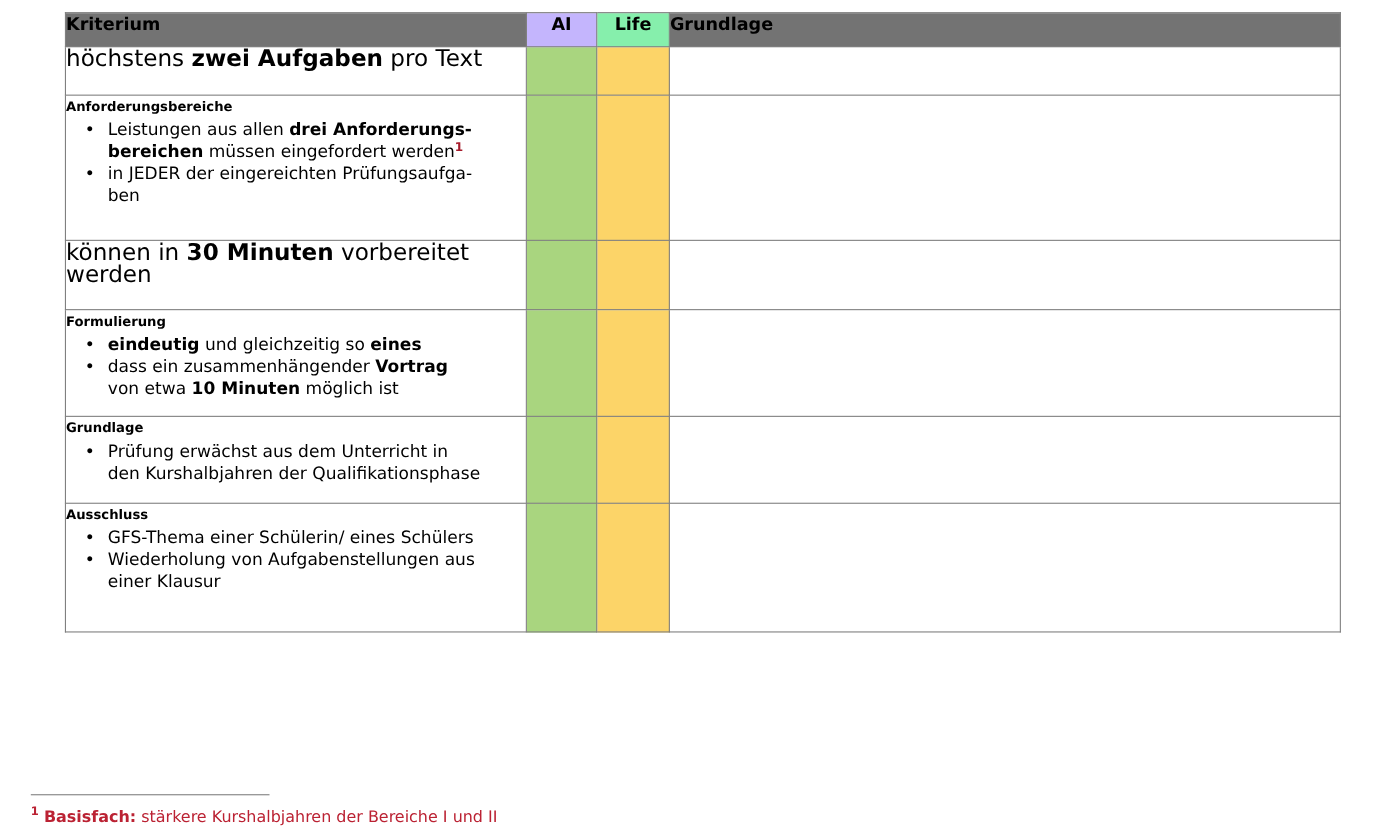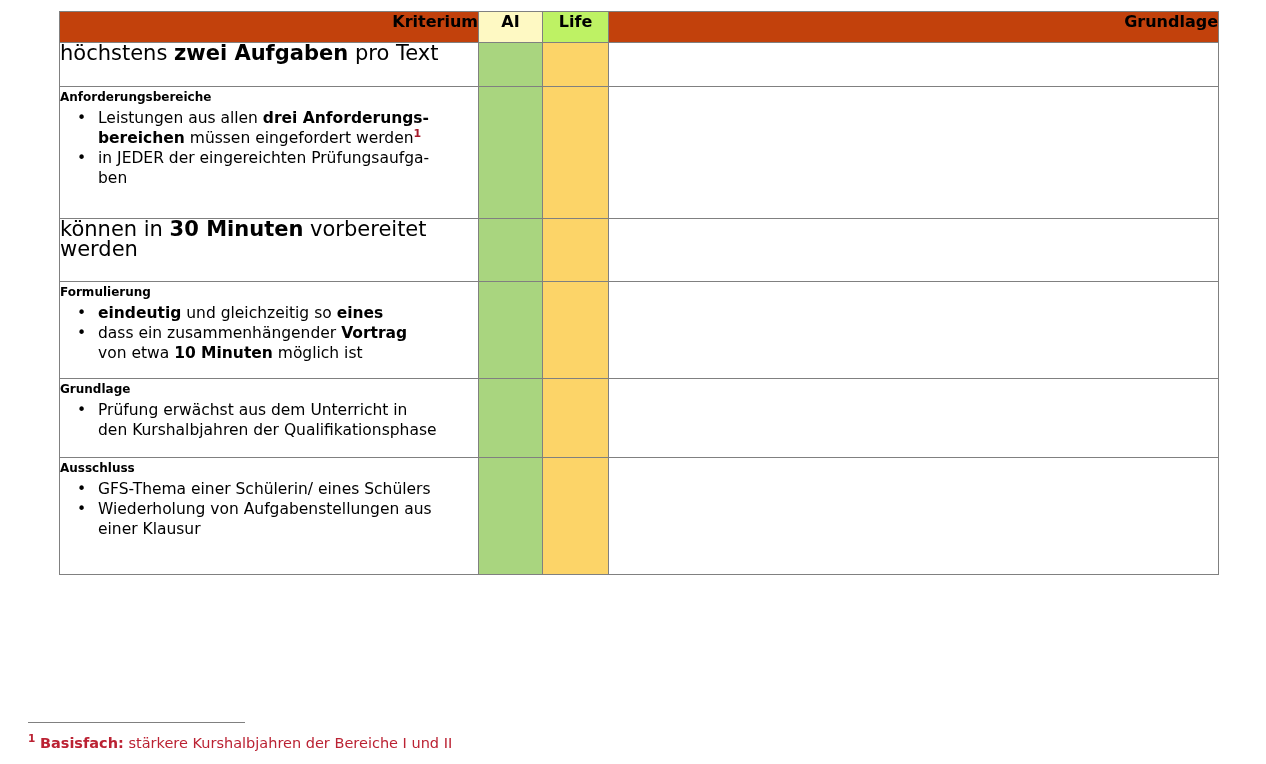--- a/index.html
+++ b/index.html
@@ -38,26 +38,26 @@
   col.col-ai        { width: 64px;  }
   col.col-life      { width: 66px;  }
   col.col-kommentar { width: 610px; }
 
   
   .hdr-cell {
     font-weight: bold;
     font-size: 16px;
     line-height: 19px;
     padding: 5px 7px 6px 7px;
-    text-align: right;
-    background: #c2410c;
+    text-align: left;
+    background: #737373;
   }
   .hdr-cell.center { text-align: center; padding-left: 0; padding-right: 0; }
-  .hdr-ai   { background: #fef9c3; }
-  .hdr-life { background: #bef264; }
+  .hdr-ai   { background: #c4b5fd; }
+  .hdr-life { background: #86efac; }
 
   
   td.cell-kriterium {
     padding: 5px 8px 7px 7px;
     font-size: 15.5px;
     line-height: 20px;
   }
   td.cell-ai   { background: #a9d57f; }
   td.cell-life { background: #fcd468; }
   td.cell-kommentar { background: #ffffff; }

